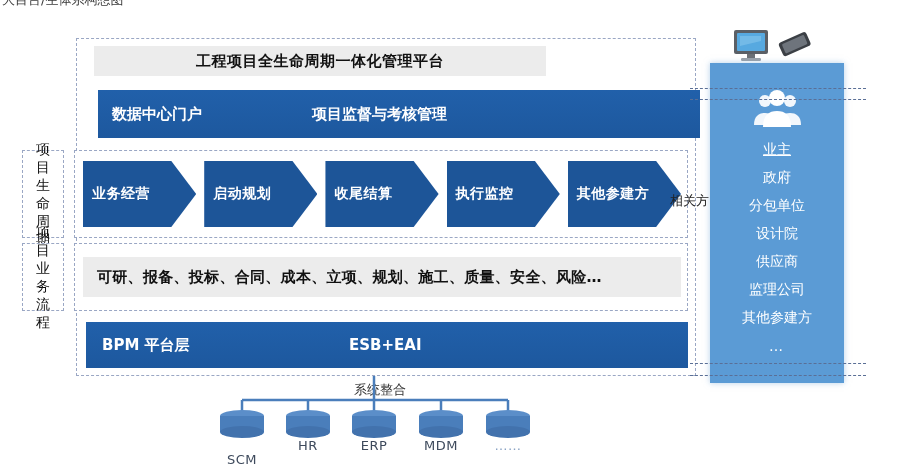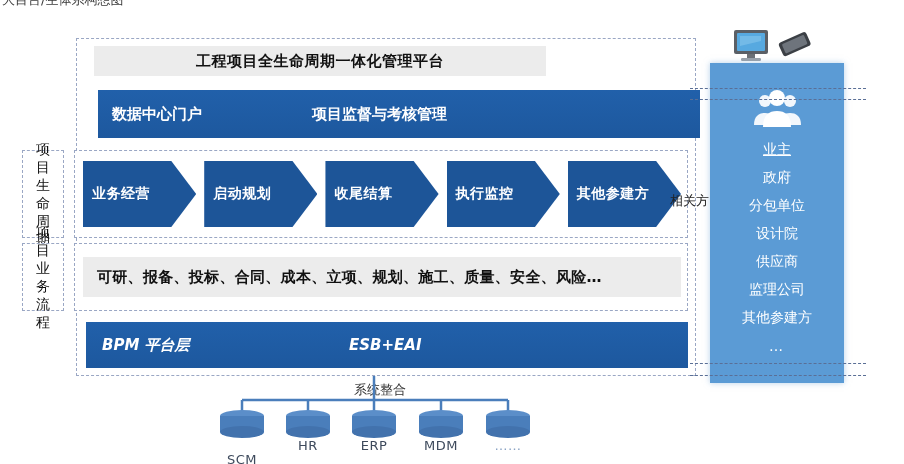--- a/index.html
+++ b/index.html
@@ -108,21 +108,21 @@
   }
 
   
   .bpm-bar{
     position:absolute;left:86px;top:322px;width:602px;height:46px;
     background:#1f5ca4;
     background-image:linear-gradient(180deg,#2160aa 0%,#1d589e 100%);
   }
   .bpm-bar .lbl{
     position:absolute;top:50%;transform:translateY(-50%);
-    color:#fff;font-size:15px;font-weight:bold;white-space:nowrap;font-style:italic;
+    color:#fff;font-size:15px;font-weight:bold;white-space:nowrap;
   }
   .bpm-bar .lbl-a{left:16px;}
   .bpm-bar .lbl-b{left:263px;}
 
   
   .stake-panel{
     position:absolute;left:710px;top:63px;width:134px;height:320px;
     background:#5b9bd5;
     box-shadow:0 0 6px rgba(120,170,215,.55);
   }

